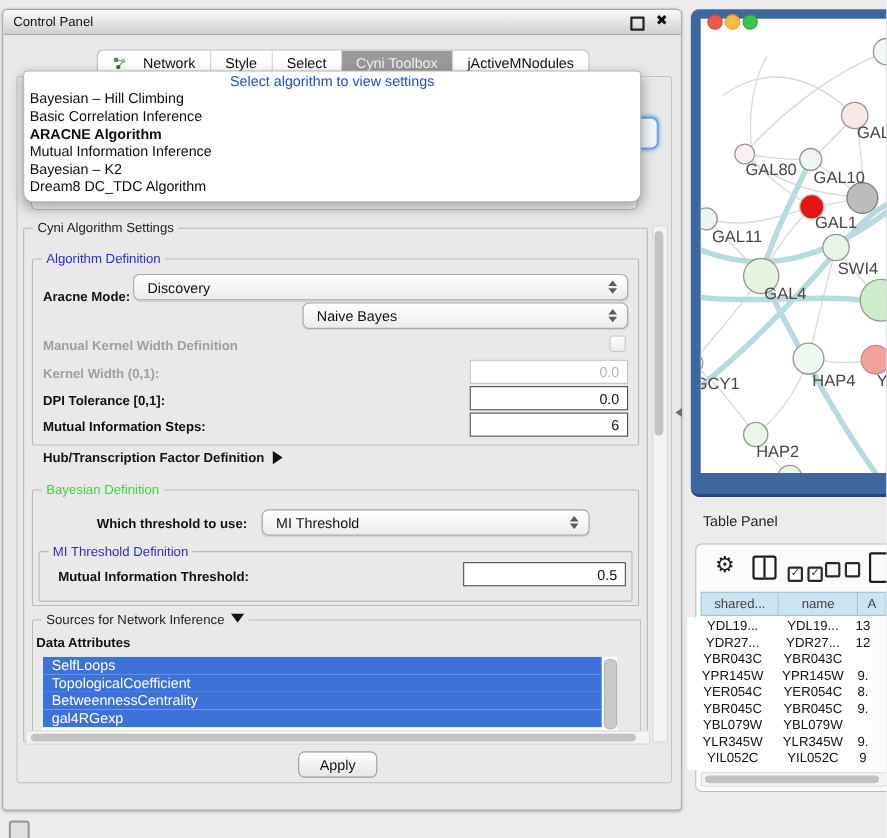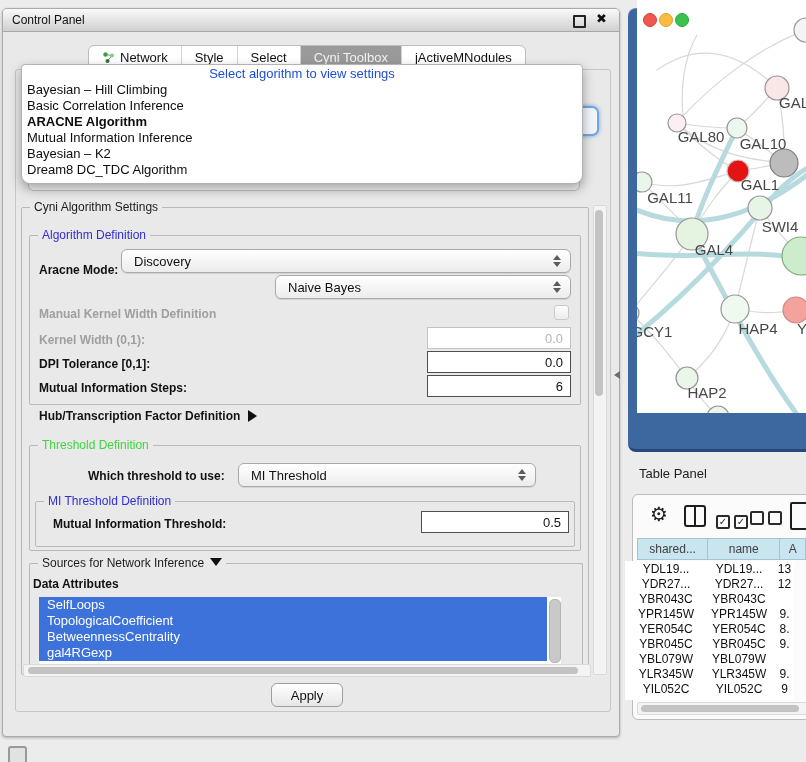--- a/index.html
+++ b/index.html
@@ -12,21 +12,21 @@
              border:1px solid #aaa;border-radius:5px 5px 4px 4px;box-shadow:0 1px 3px rgba(0,0,0,.25);}
   .cp-titlebar{left:0;top:0;right:0;height:22px;background:linear-gradient(#fafafa,#cfcfcf);
                border-bottom:1px solid #a8a8a8;border-radius:4px 4px 0 0;}
   .cp-title{left:9px;top:4px;font-size:12px;color:#111;}
   .btn-float{right:33px;top:6px;width:9px;height:9px;border:2px solid #222;border-radius:1px;}
   .btn-close{right:12px;top:2px;font-size:13px;font-weight:bold;color:#111;}
   .btn-close::before{content:"\2716";}
 
   
   .tabstrip{display:flex;background:#fff;border:1px solid #bdbdbd;border-radius:6px;overflow:hidden;height:22px;}
-  .tab{font-size:13px;padding:0 13px;display:flex;align-items:center;gap:5px;border-left:1px solid #d4d4d4;color:#111;white-space:nowrap;}
+  .tab{font-size:13px;padding:0 13px;display:flex;align-items:center;gap:15px;border-left:1px solid #d4d4d4;color:#111;white-space:nowrap;}
   .tab:first-child{border-left:none;}
   .tab.sel{background:#9a9a9a;color:#f2f2f2;}
   #top-tabs{left:85px;top:36px;}
   #bottom-tabs{left:146px;top:707px;}
 
   
   .inner-panel{left:12px;top:60px;width:594px;height:641px;border:1px solid #c6c6c6;border-radius:3px;background:#e9e9e9;}
 
   
   .obscured-combo{left:25px;top:150px;width:550px;height:30px;border:1px solid #c3c3c3;border-radius:6px;
@@ -81,21 +81,21 @@
 
   .apply-btn{left:268px;top:674px;width:70px;height:22px;border:1px solid #9e9e9e;border-radius:6px;
              background:linear-gradient(#ffffff,#e6e6e6);font-size:13px;display:flex;align-items:center;justify-content:center;color:#111;}
 
   .dock-icon{left:8px;top:746px;width:15px;height:15px;border:2px solid #9a9a9a;border-radius:3px;background:#e2e2e2;}
   .splitter-mark{left:614px;top:371px;width:0;height:0;border-top:4px solid transparent;border-bottom:4px solid transparent;border-right:6px solid #6d6d6d;}
 
   
   .net-frame{left:628px;top:8px;width:178px;height:440px;background:#3c689f;border-top:1px solid #6d8cba;
              border-bottom:3px solid #27487a;border-radius:8px 0 0 8px;}
-  .net-canvas{left:637px;top:0;width:169px;height:413px;background:#fff;overflow:hidden;}
+  .net-canvas{left:637px;top:17px;width:169px;height:413px;background:#fff;overflow:hidden;}
   .tl{width:12px;height:12px;border-radius:50%;top:13px;}
   .tl.red{left:643px;background:#ef5850;border:1px solid #d3443c;}
   .tl.yellow{left:659px;background:#fcbc3f;border:1px solid #dfa02c;}
   .tl.green{left:675px;background:#3ac24e;border:1px solid #2da63f;}
 
   
   .tp-title{left:639px;top:466px;font-size:13px;color:#222;}
   .tp-card{left:632px;top:494px;width:180px;height:224px;background:#fbfbfb;border:1px solid #bdbdbd;border-radius:6px 0 0 6px;}
   .gear-icon{left:650px;top:504px;font-size:20px;color:#1d1d1d;line-height:20px;}
   .gear-icon::before{content:"\2699";}
@@ -204,21 +204,21 @@
     <div class="abs fld-lbl" style="left:36px;top:348px;">DPI Tolerance [0,1]:</div>
     <div class="abs inp" style="left:424px;top:342px;width:128px;">0.0</div>
     <div class="abs fld-lbl" style="left:36px;top:372px;">Mutual Information Steps:</div>
     <div class="abs inp" style="left:424px;top:366px;width:128px;">6</div>
 
     <div class="abs expander" style="left:36px;top:400px;">
       <span>Hub/Transcription Factor Definition</span><span class="tri-right"></span>
     </div>
 
     <div class="abs grp" style="left:26px;top:436px;width:550px;height:104px;">
-      <span class="grp-lbl t-green">Threshold Definition</span>
+      <span class="grp-lbl t-green">Bayesian Definition</span>
     </div>
     <div class="abs fld-lbl" style="left:85px;top:460px;">Which threshold to use:</div>
     <div class="abs combo" style="left:235px;top:454px;width:258px;">
       <span>MI Threshold</span>
       <span class="spin"></span>
     </div>
     <div class="abs grp" style="left:32px;top:492px;width:538px;height:44px;">
       <span class="grp-lbl t-blue">MI Threshold Definition</span>
     </div>
     <div class="abs fld-lbl" style="left:50px;top:508px;">Mutual Information Threshold:</div>

